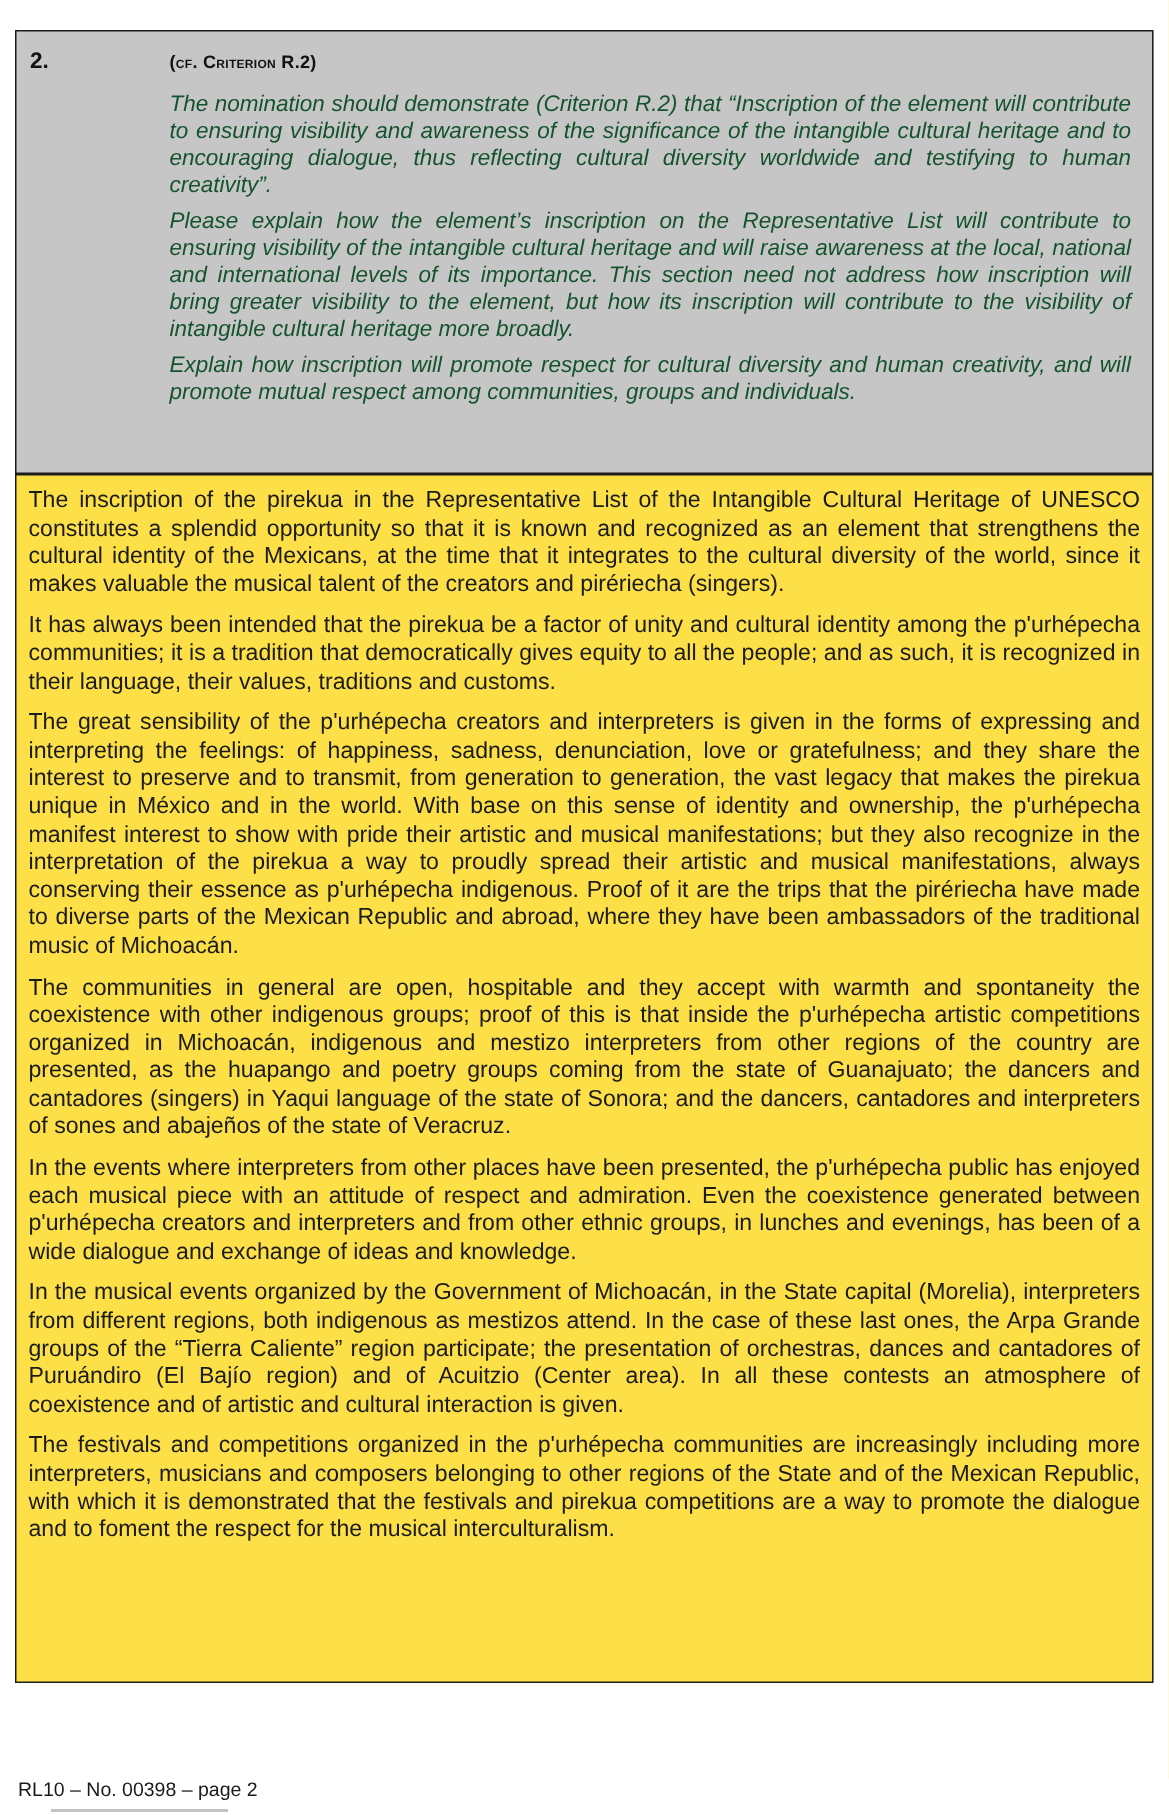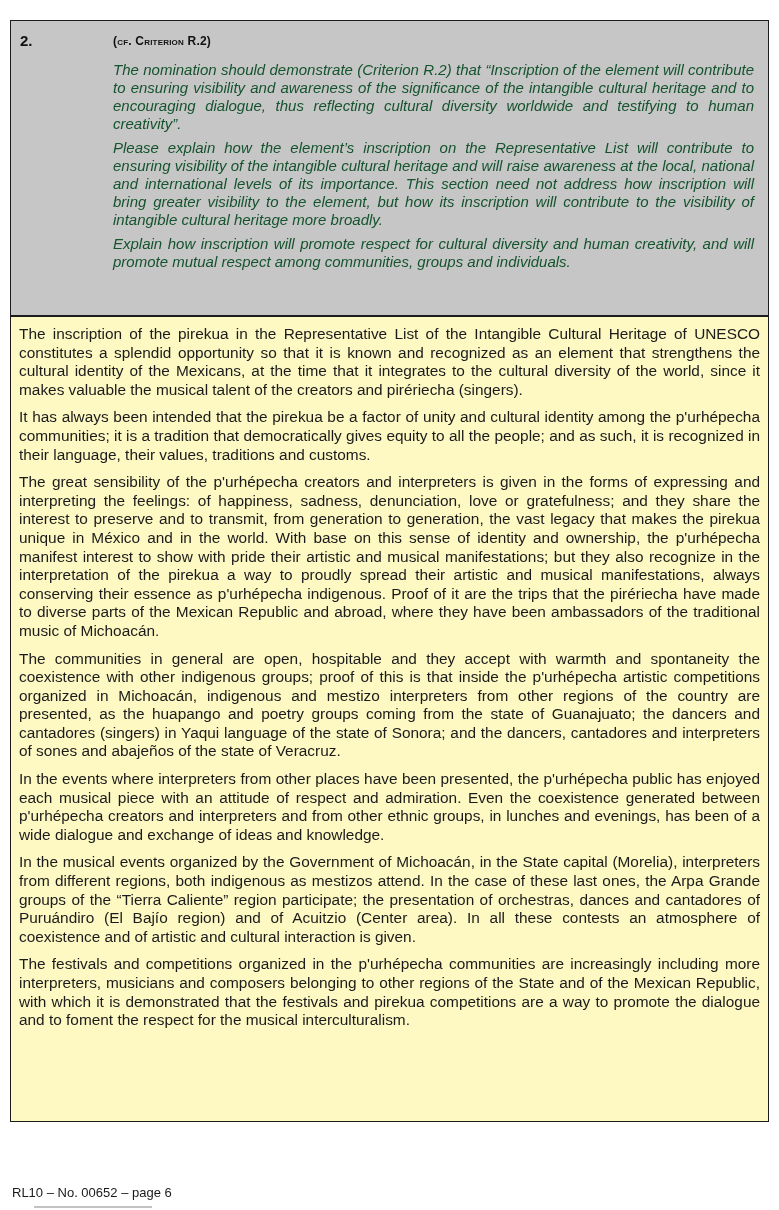--- a/index.html
+++ b/index.html
@@ -69,21 +69,21 @@
   }
 
   
   .response-box {
     position: absolute;
     left: 10px;
     top: 316px;
     width: 759px;
     height: 806px;
     box-sizing: border-box;
-    background: #fef9c3;
+    background: #fde047;
     border: 1px solid #1c1c1c;
     overflow: hidden;
     padding: 8px 8px 0 8px;
   }
   .body-para {
     font-size: 15.4px;
     line-height: 18.6px;
     text-align: justify;
     color: #1b1b1b;
     margin: 0 0 9px 0;
@@ -127,17 +127,17 @@
   <div class="response-box">
     <p class="body-para">The inscription of the pirekua in the Representative List of the Intangible Cultural Heritage of UNESCO constitutes a splendid opportunity so that it is known and recognized as an element that strengthens the cultural identity of the Mexicans, at the time that it integrates to the cultural diversity of the world, since it makes valuable the musical talent of the creators and pirériecha (singers).</p>
     <p class="body-para">It has always been intended that the pirekua be a factor of unity and cultural identity among the p'urhépecha communities; it is a tradition that democratically gives equity to all the people; and as such, it is recognized in their language, their values, traditions and customs.</p>
     <p class="body-para">The great sensibility of the p'urhépecha creators and interpreters is given in the forms of expressing and interpreting the feelings: of happiness, sadness, denunciation, love or gratefulness; and they share the interest to preserve and to transmit, from generation to generation, the vast legacy that makes the pirekua unique in México and in the world. With base on this sense of identity and ownership, the p'urhépecha manifest interest to show with pride their artistic and musical manifestations; but they also recognize in the interpretation of the pirekua a way to proudly spread their artistic and musical manifestations, always conserving their essence as p'urhépecha indigenous. Proof of it are the trips that the pirériecha have made to diverse parts of the Mexican Republic and abroad, where they have been ambassadors of the traditional music of Michoacán.</p>
     <p class="body-para">The communities in general are open, hospitable and they accept with warmth and spontaneity the coexistence with other indigenous groups; proof of this is that inside the p'urhépecha artistic competitions organized in Michoacán, indigenous and mestizo interpreters from other regions of the country are presented, as the huapango and poetry groups coming from the state of Guanajuato; the dancers and cantadores (singers) in Yaqui language of the state of Sonora; and the dancers, cantadores and interpreters of sones and abajeños of the state of Veracruz.</p>
     <p class="body-para">In the events where interpreters from other places have been presented, the p'urhépecha public has enjoyed each musical piece with an attitude of respect and admiration. Even the coexistence generated between p'urhépecha creators and interpreters and from other ethnic groups, in lunches and evenings, has been of a wide dialogue and exchange of ideas and knowledge.</p>
     <p class="body-para">In the musical events organized by the Government of Michoacán, in the State capital (Morelia), interpreters from different regions, both indigenous as mestizos attend. In the case of these last ones, the Arpa Grande groups of the “Tierra Caliente” region participate; the presentation of orchestras, dances and cantadores of Puruándiro (El Bajío region) and of Acuitzio (Center area). In all these contests an atmosphere of coexistence and of artistic and cultural interaction is given.</p>
     <p class="body-para">The festivals and competitions organized in the p'urhépecha communities are increasingly including more interpreters, musicians and composers belonging to other regions of the State and of the Mexican Republic, with which it is demonstrated that the festivals and pirekua competitions are a way to promote the dialogue and to foment the respect for the musical interculturalism.</p>
   </div>
 
-  <div class="page-footer">RL10 – No. 00652 – page 6</div>
+  <div class="page-footer">RL10 – No. 00398 – page 2</div>
 
   <div class="next-page-fragment"></div>
 
 </div>
 
 </body></html>

